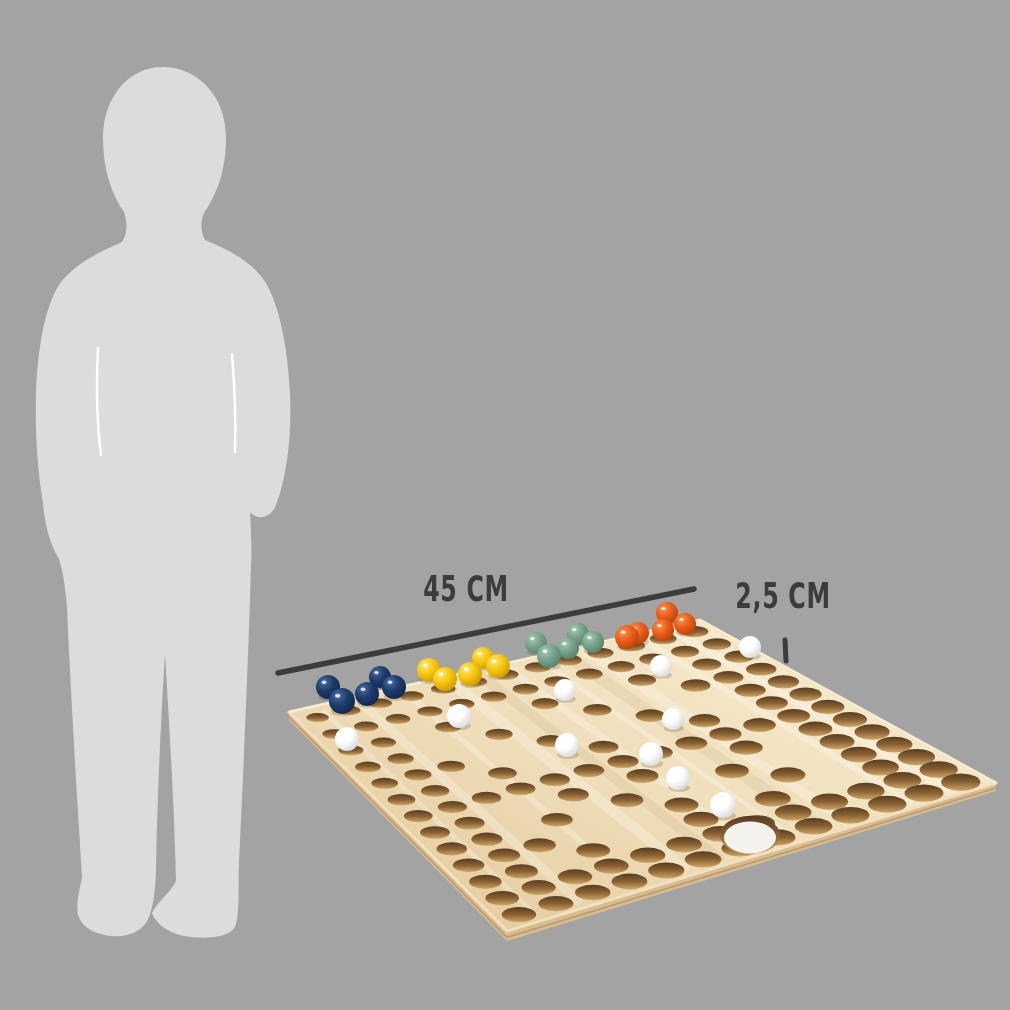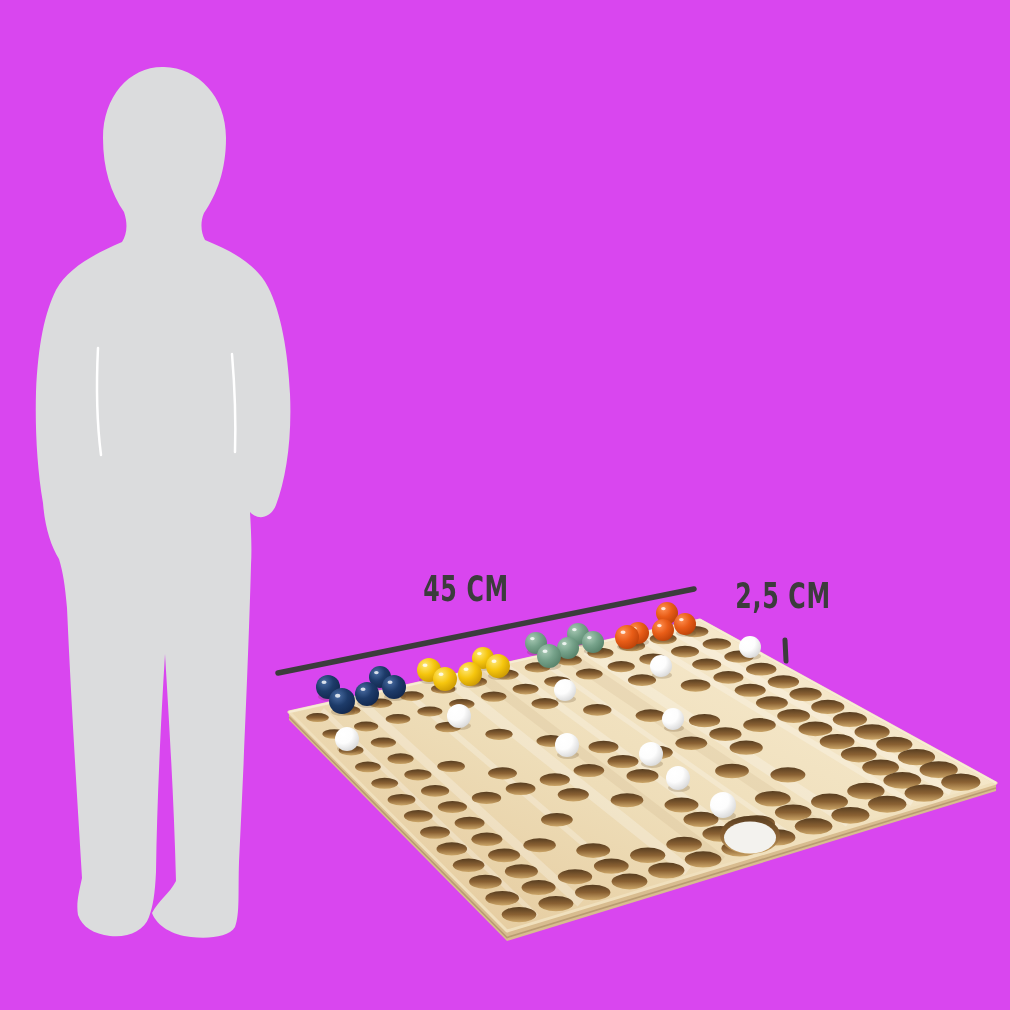--- a/index.html
+++ b/index.html
@@ -1,17 +1,17 @@
 <!DOCTYPE html>
 <html><head>
 <meta charset="utf-8">
 <style>
   html,body{margin:0;padding:0;background:#ffffff;}
   body{width:1010px;height:1010px;overflow:hidden;font-family:"DejaVu Sans",sans-serif;}
-  .stage{position:relative;width:1010px;height:1010px;background:#d946ef;}
+  .stage{position:relative;width:1010px;height:1010px;background:#a3a3a3;}
   #scene{position:absolute;left:0;top:0;}
   .dim-label{
     position:absolute;
     font-family:"DejaVu Sans",sans-serif;
     font-weight:bold;
     font-size:36px;
     line-height:1;
     color:#3c3c3c;
     text-transform:uppercase;
     letter-spacing:1px;

